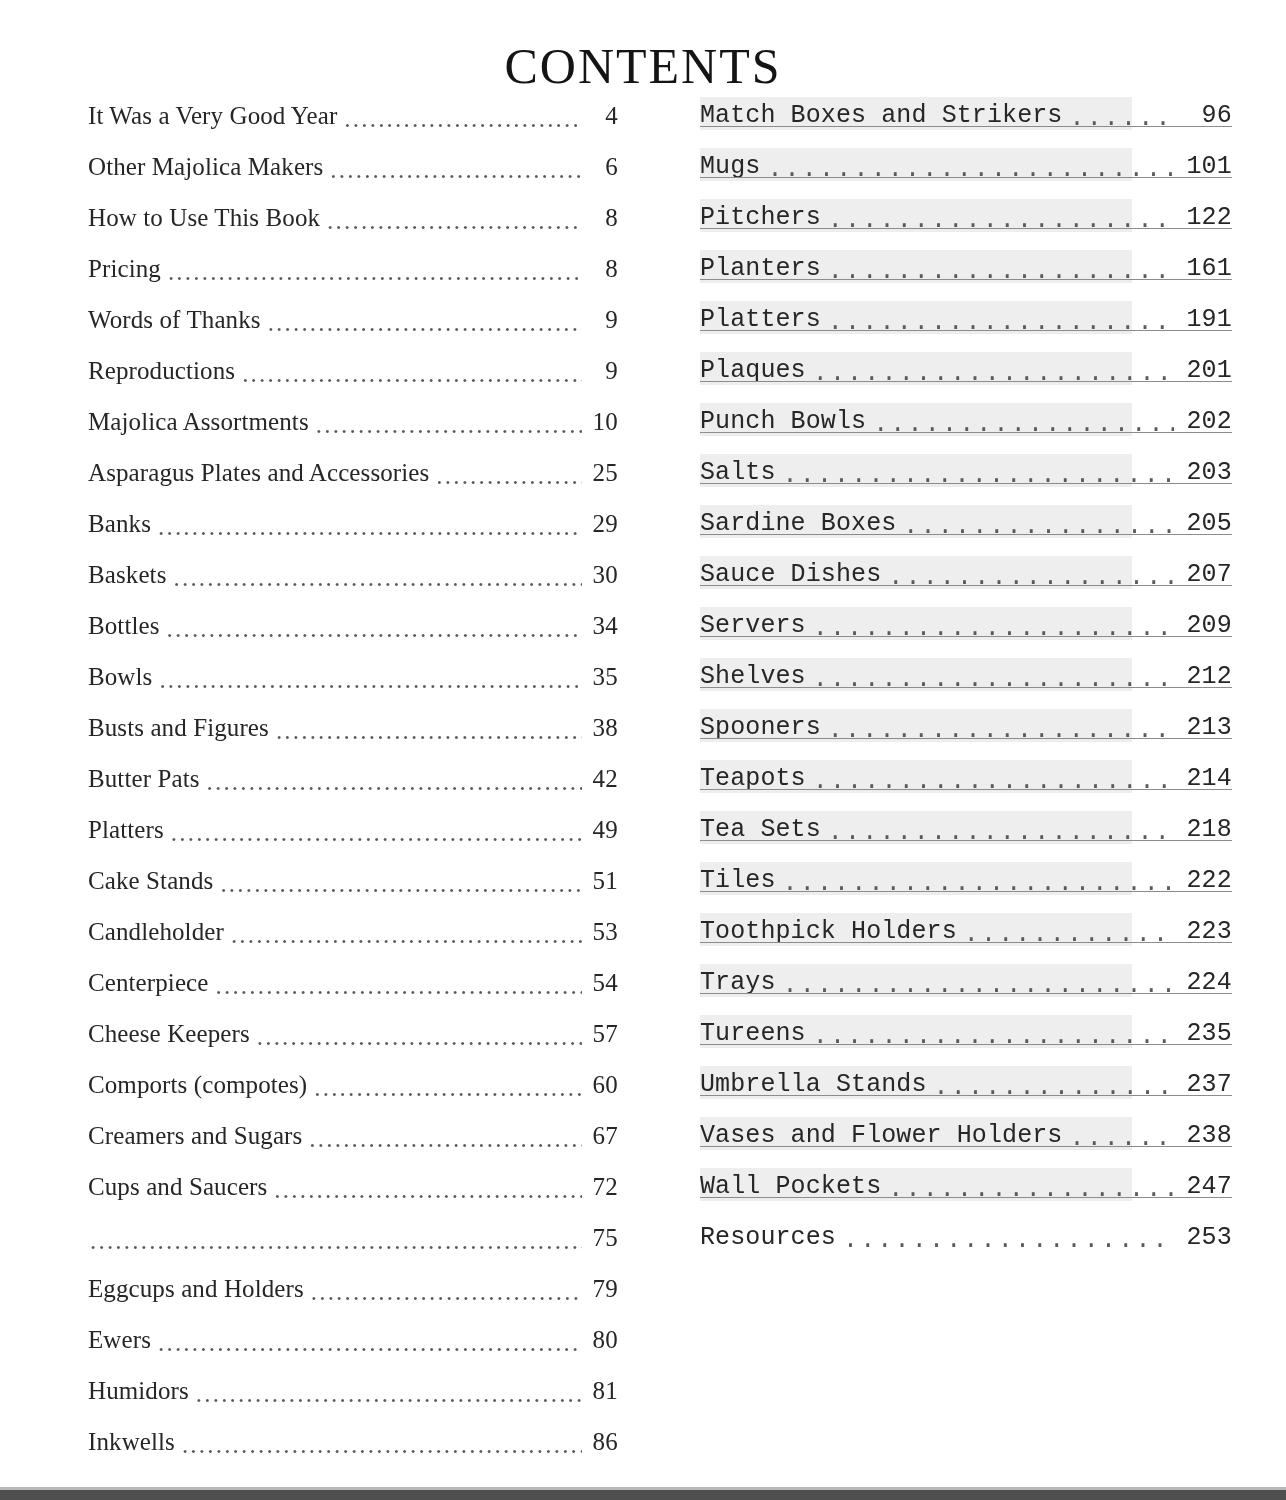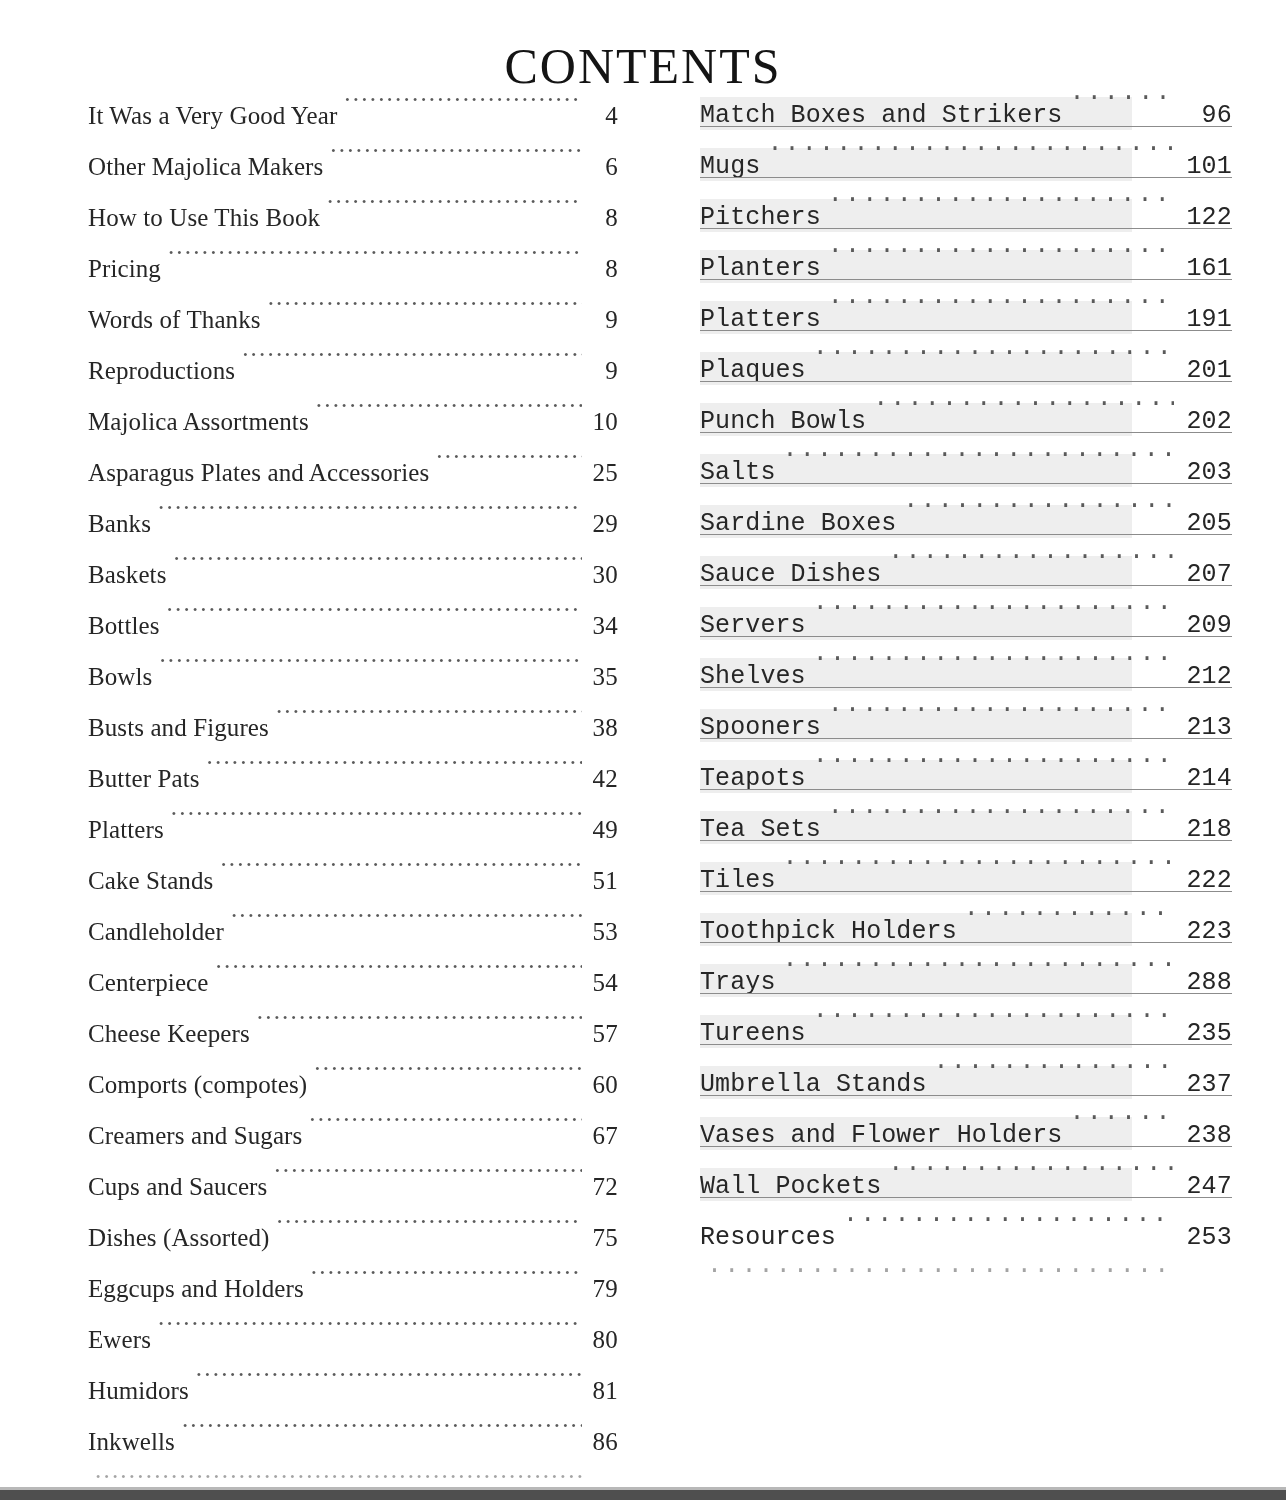--- a/index.html
+++ b/index.html
@@ -39,21 +39,21 @@
     top: 90px;
   }
   #toc-column-left  { left: 88px;  width: 530px; }
   #toc-column-right { left: 700px; width: 532px; font-family: Liberation Mono, monospace; }
 
   
   .toc-entry {
     position: relative;
     height: 51px;
     display: flex;
-    align-items: flex-start;
+    align-items: flex-end;
     font-size: 25px;
     line-height: 51px;
     white-space: nowrap;
   }
   .entry-title {
     flex: 0 0 auto;
     padding-right: 5px;
     letter-spacing: 0.1px;
   }
   .entry-dots {
@@ -253,21 +253,20 @@
         <span class="entry-title">Creamers and Sugars</span>
         <span class="entry-dots"></span>
         <span class="entry-page">67</span>
       </div>
       <div class="toc-entry">
         <span class="entry-title">Cups and Saucers</span>
         <span class="entry-dots"></span>
         <span class="entry-page">72</span>
       </div>
       <div class="toc-entry">
-        <span class="entry-title">Dishes (Assorted)</span>
         <span class="entry-dots"></span>
         <span class="entry-page">75</span>
       </div>
       <div class="toc-entry">
         <span class="entry-title">Eggcups and Holders</span>
         <span class="entry-dots"></span>
         <span class="entry-page">79</span>
       </div>
       <div class="toc-entry">
         <span class="entry-title">Ewers</span>
@@ -409,21 +408,21 @@
         <div class="strike-line"></div>
         <span class="entry-title">Toothpick Holders</span>
         <span class="entry-dots"></span>
         <span class="entry-page">223</span>
       </div>
       <div class="toc-entry">
         <div class="hl-band"></div>
         <div class="strike-line"></div>
         <span class="entry-title">Trays</span>
         <span class="entry-dots"></span>
-        <span class="entry-page">288</span>
+        <span class="entry-page">224</span>
       </div>
       <div class="toc-entry">
         <div class="hl-band"></div>
         <div class="strike-line"></div>
         <span class="entry-title">Tureens</span>
         <span class="entry-dots"></span>
         <span class="entry-page">235</span>
       </div>
       <div class="toc-entry">
         <div class="hl-band"></div>

